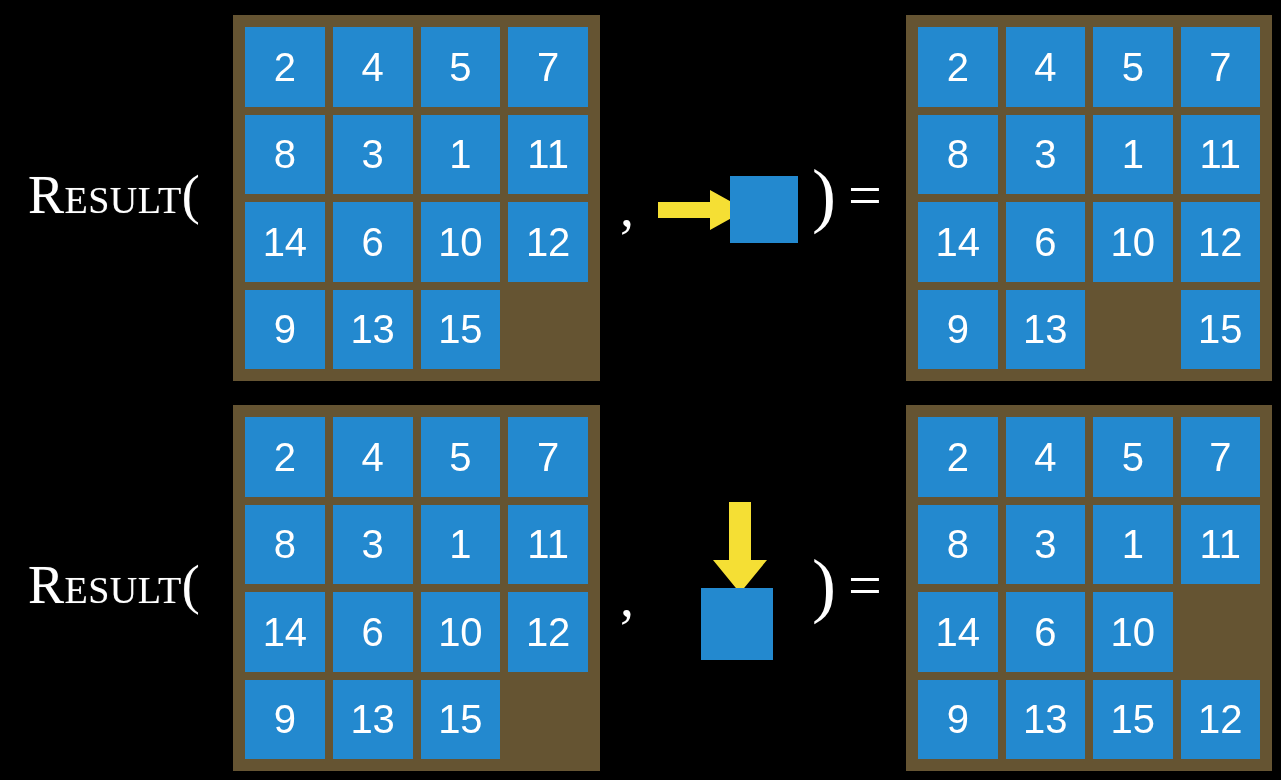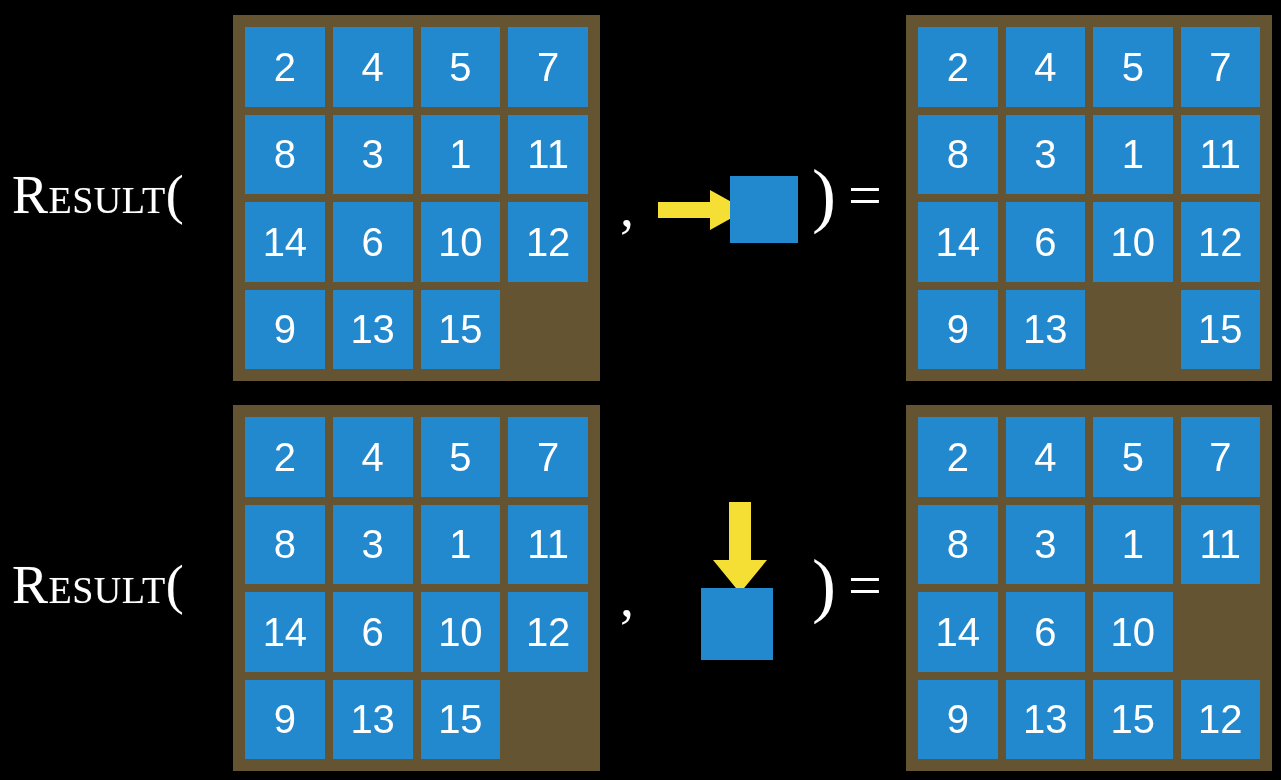--- a/index.html
+++ b/index.html
@@ -29,21 +29,21 @@
     left: 0;
     width: 1281px;
     height: 390px;
   }
   .eq-row.row-1 { top: 0px; }
   .eq-row.row-2 { top: 390px; }
 
   
   .result-label {
     position: absolute;
-    left: 12px;
+    left: 28px;
     top: 50%;
     transform: translateY(-50%);
     color: #ffffff;
     font-family: "Liberation Serif", serif;
     font-variant: small-caps;
     font-size: 54px;
     line-height: 1;
     letter-spacing: 0.5px;
     white-space: nowrap;
     text-shadow: 0 0 1px rgba(255,255,255,0.35);

